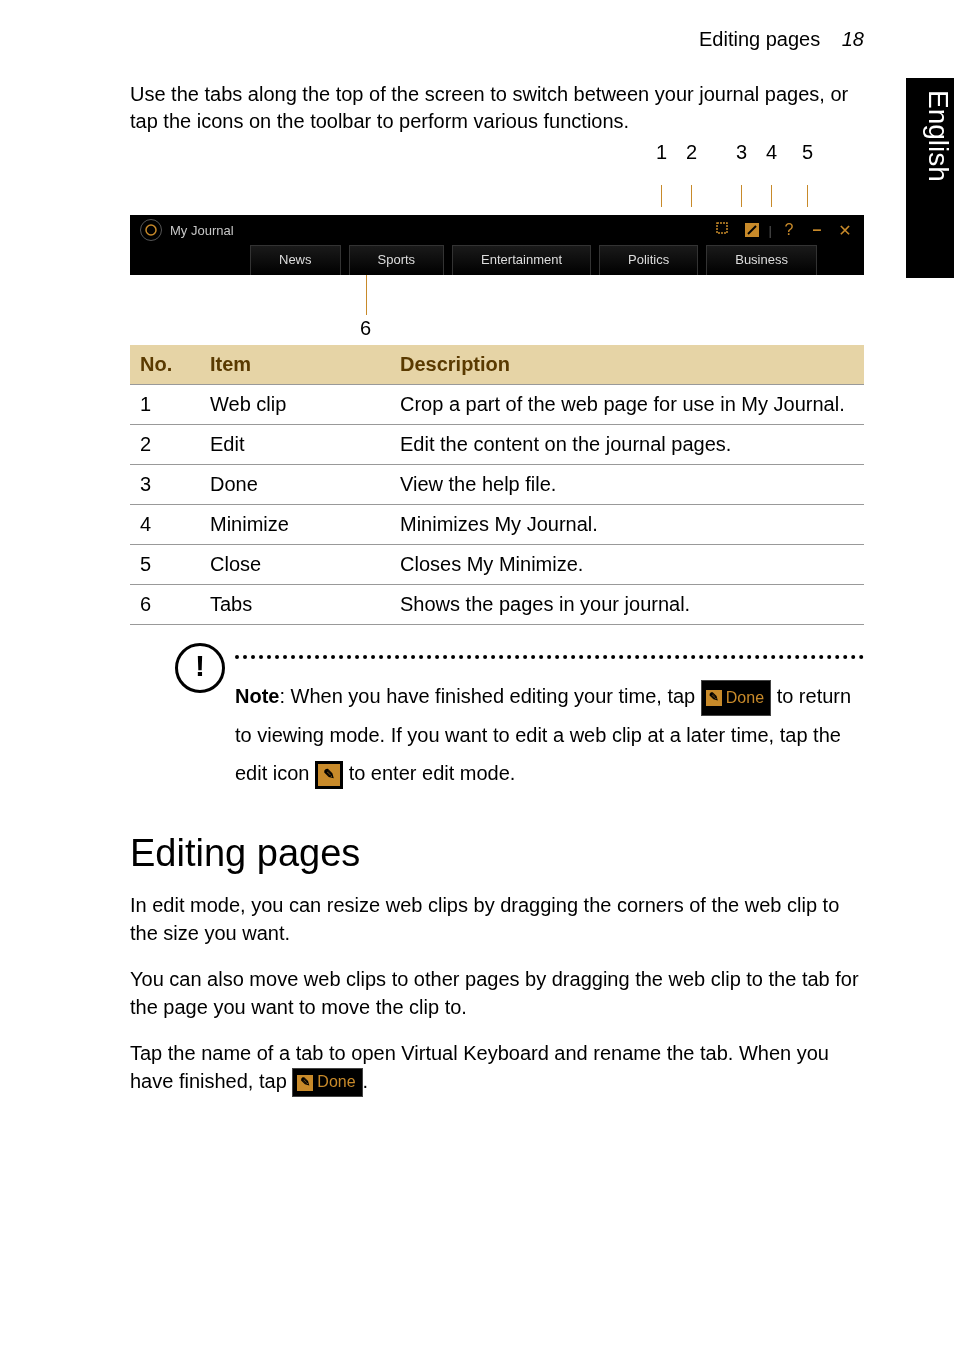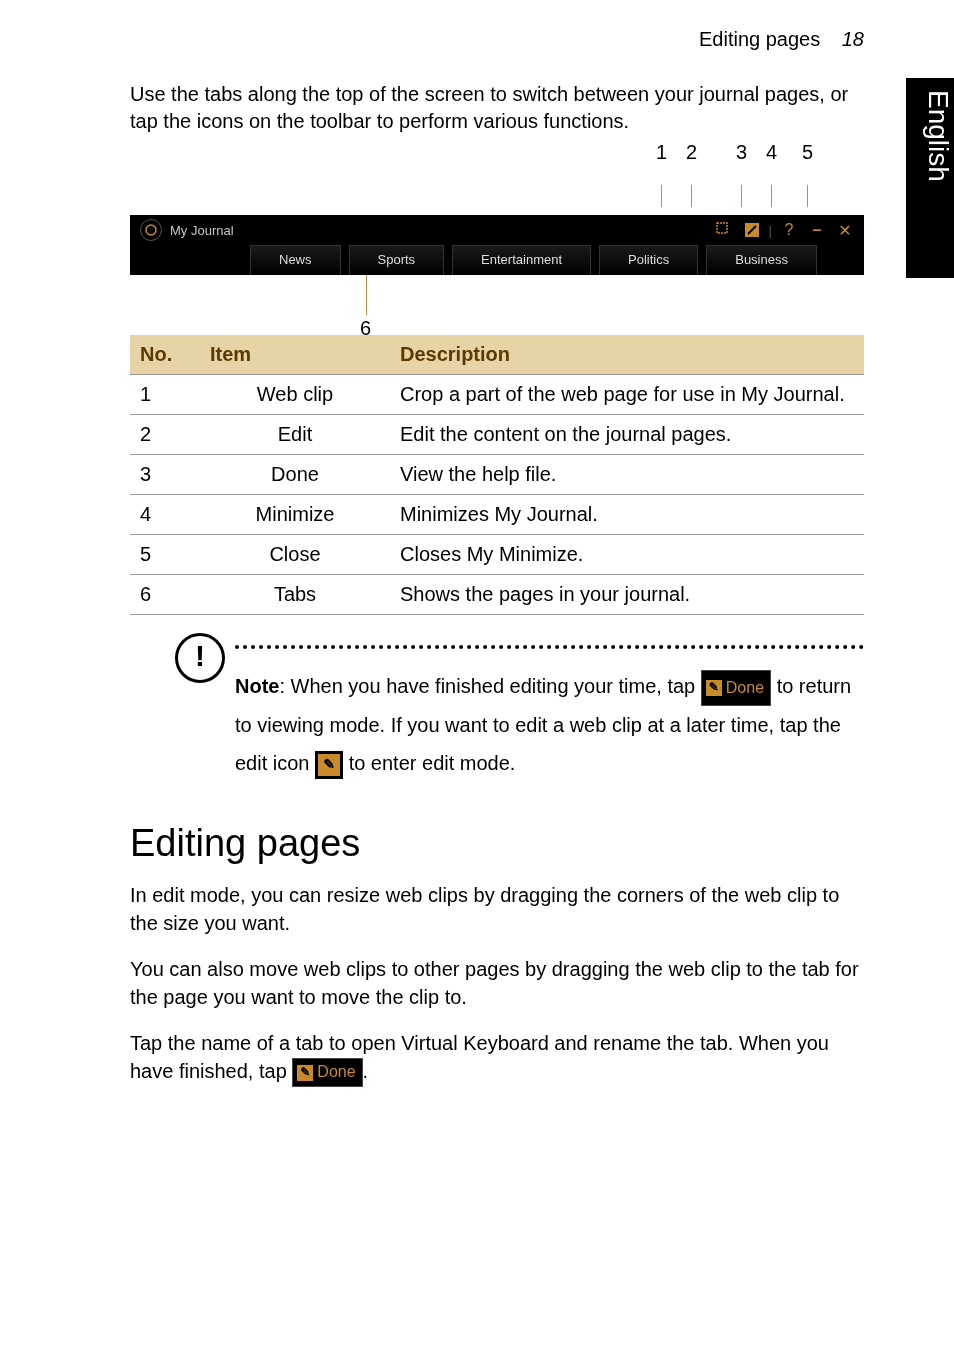--- a/index.html
+++ b/index.html
@@ -139,40 +139,40 @@
   .cb-num {
     position: absolute;
     left: 230px;
     top: 42px;
     font-size: 20px;
   }
   table.desc {
     width: 100%;
     border-collapse: collapse;
     font-size: 20px;
+    margin-top: 10px;
   }
   table.desc th {
     background: #e6d4a6;
     color: #5a3a00;
     font-weight: bold;
     text-align: left;
     padding: 8px 10px;
     border-bottom: 1px solid #999;
   }
   table.desc td {
     padding: 8px 10px;
     border-bottom: 1px solid #999;
     vertical-align: top;
   }
   table.desc td.num {
     width: 50px;
   }
   table.desc td.item {
     width: 170px;
-    text-align: center;
   }
   .note-block {
     margin: 30px 0 10px 50px;
     position: relative;
   }
   .note-icon {
     position: absolute;
     left: -5px;
     top: -12px;
     width: 44px;

